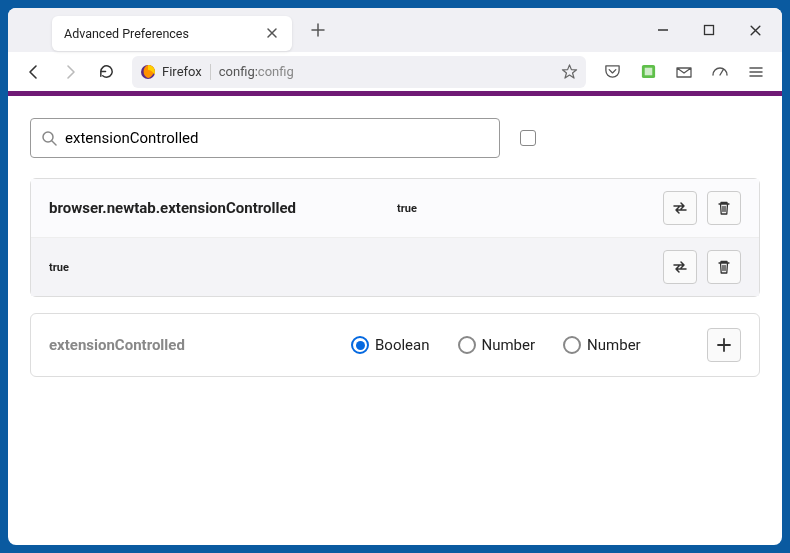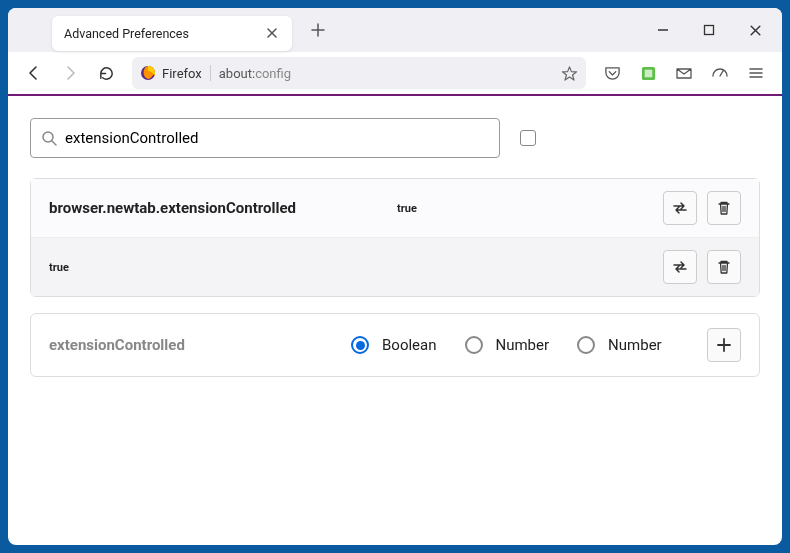--- a/index.html
+++ b/index.html
@@ -5,21 +5,21 @@
 * { margin:0; padding:0; box-sizing:border-box; font-family:-apple-system,BlinkMacSystemFont,"Segoe UI",Roboto,sans-serif; }
 body { background:#0a5aa0; width:790px; height:553px; overflow:hidden; padding:8px; }
 .window { background:#fff; width:774px; height:537px; border-radius:8px; overflow:hidden; display:flex; flex-direction:column; }
 .titlebar { height:44px; background:#f0f0f4; display:flex; align-items:center; padding:0 4px; }
 .tab { display:flex; align-items:center; background:#fff; height:35px; border-radius:6px; padding:12px 12px; margin:6px 4px 0 40px; width:240px; box-shadow:0 1px 3px rgba(0,0,0,0.1);justify-content:center; }
 .tab-title { font-size:12.5px; color:#222; flex:1; }
 .tab-close { width:16px; height:16px; display:flex; align-items:center; justify-content:center; color:#555; cursor:pointer; }
 .tab-add { width:28px; height:28px; display:flex; align-items:center; justify-content:center; margin-left:8px; color:#555; border-radius:4px; cursor:pointer; }
 .win-controls { margin-left:auto; display:flex; }
 .win-btn { width:46px; height:44px; display:flex; align-items:center; justify-content:center; color:#333; }
-.toolbar { height:44px; display:flex; align-items:center; padding:0 10px; gap:4px; border-bottom:2px solid #701a75; }
+.toolbar { height:44px; display:flex; align-items:center; padding:0 10px; gap:4px; border-bottom:5px solid #701a75; }
 .nav-btn { width:32px; height:32px; display:flex; align-items:center; justify-content:center; color:#333; border-radius:4px; }
 .nav-btn.disabled { color:#bbb; }
 .urlbar { flex:1; height:32px; background:#f0f0f4; border-radius:6px; display:flex; align-items:center; padding:0 8px; margin:0 6px; }
 .urlbar-identity { display:flex; align-items:center; gap:6px; padding-right:8px; border-right:1px solid #ccc; margin-right:8px; }
 .fx-icon { width:16px; height:16px; }
 .urlbar-text { font-size:13px; color:#888; }
 .urlbar-text .proto { color:#555; }
 .urlbar-star { margin-left:auto; color:#666; }
 .tb-icon { width:32px; height:32px; display:flex; align-items:center; justify-content:center; color:#555; }
 .content { flex:1; padding:22px; overflow:auto; }
@@ -33,21 +33,21 @@
 .pref-row { display:flex; align-items:center; padding:12px 18px; gap:12px; }
 .pref-row.r0 { background:#fbfbfd; border-bottom:1px solid #eee;gap:28px; }
 .pref-row.r1 { background:#f4f4f7; }
 .pref-name { font-size:15px; font-weight:700; color:#222; width:320px; word-break:break-word; }
 .pref-value { font-size:11px; font-weight:700; color:#222; flex:1; }
 .row-actions { display:flex; gap:10px; margin-left:auto; }
 .action-btn { width:34px; height:34px; border:1px solid #ccc; border-radius:4px; background:#fafafa; display:flex; align-items:center; justify-content:center; color:#333; cursor:pointer; }
 .new-pref { display:flex; align-items:center; padding:14px 18px; border:1px solid #ddd; border-radius:6px; margin-top:16px; gap:12px; }
 .new-pref-name { font-size:15px; font-weight:700; color:#888; width:290px; }
 .radio-group { display:flex; gap:28px; flex:1; }
-.radio-opt { display:flex; align-items:center; gap:13px; font-size:15px; color:#222; }
+.radio-opt { display:flex; align-items:center; gap:6px; font-size:15px; color:#222; }
 .radio { width:18px; height:18px; border:2px solid #888; border-radius:50%; display:flex; align-items:center; justify-content:center; }
 .radio.checked { border-color:#0569e0; }
 .radio.checked::after { content:""; width:9px; height:9px; background:#0569e0; border-radius:50%; }
 svg { display:block; }
 </style>
 </head>
 <body>
 
 <div class="window">
 
@@ -104,21 +104,21 @@
 
     <div class="urlbar">
       <div class="urlbar-identity">
         <svg class="fx-icon" viewBox="0 0 16 16">
             <circle cx="8" cy="8" r="7" fill="#5b2a86"></circle>
             <path d="M8 1 a7 7 0 0 1 6.8 5 c-1 4-4 8-6.8 8 a7 7 0 0 1 0-13" fill="#ff9100"></path>
             <path d="M8 1 a7 7 0 0 1 7 7 c0 1-0.2 2-0.6 2.8 C13 8 11 6 8 6 V1" fill="#ffcf00"></path>
           </svg>
         <span style="font-size:13px;color:#333;">Firefox</span>
       </div>
-      <span class="urlbar-text"><span class="proto">about:</span><span>config</span></span>
+      <span class="urlbar-text"><span class="proto">config:</span><span>config</span></span>
       <span class="urlbar-star">
           <svg width="17" height="17" viewBox="0 0 18 18">
             <path d="M9 2 L11 7 L16.5 7.2 L12.2 10.6 L13.8 16 L9 12.8 L4.2 16 L5.8 10.6 L1.5 7.2 L7 7 Z" stroke="currentColor" stroke-width="1.3" fill="none" stroke-linejoin="round"></path>
           </svg>
         </span>
     </div>
 
     <div class="tb-icon">
         <svg width="17" height="17" viewBox="0 0 18 18">
           <path d="M2 3 h14 v5 a7 7 0 0 1-14 0 Z M5.5 7 L9 10.5 L12.5 7" stroke="currentColor" stroke-width="1.4" fill="none" stroke-linejoin="round" stroke-linecap="round"></path>

